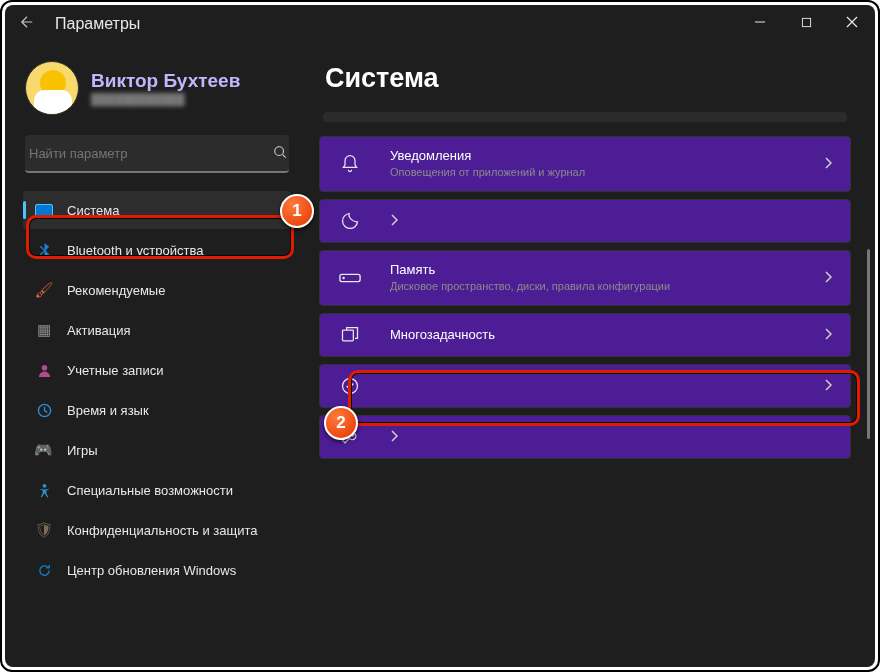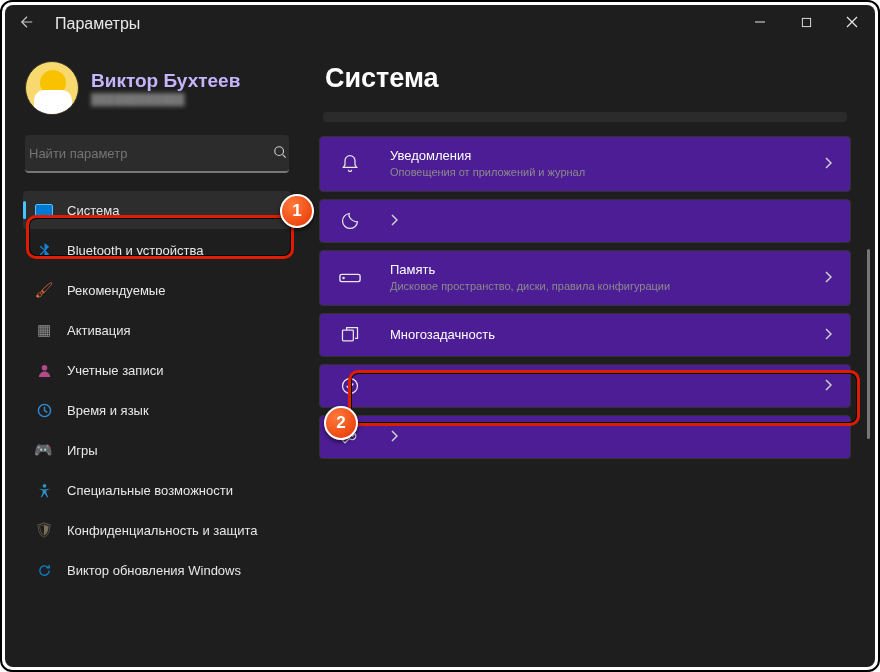--- a/index.html
+++ b/index.html
@@ -169,21 +169,21 @@
             <div class="nav-item">
               <span class="nav-icon ic-privacy">🛡</span>
               <span>Конфиденциальность и защита</span>
             </div>
             <div class="nav-item">
               <span class="nav-icon ic-update">
                 <svg width="15" height="15" viewBox="0 0 16 16" fill="none" stroke="#0e7fc1" stroke-width="1.5">
                   <path d="M13 8a5 5 0 1 1-1.5-3.5M13 2v3h-3"></path>
                 </svg>
               </span>
-              <span>Виктор обновления Windows</span>
+              <span>Центр обновления Windows</span>
             </div>
           </div>
       </div>
 
       <div class="main">
         <div class="page-title">Система</div>
         <div class="bar-stub"></div>
         <div class="cards" id="cards">
             <div class="card">
               <div class="card-ico">

